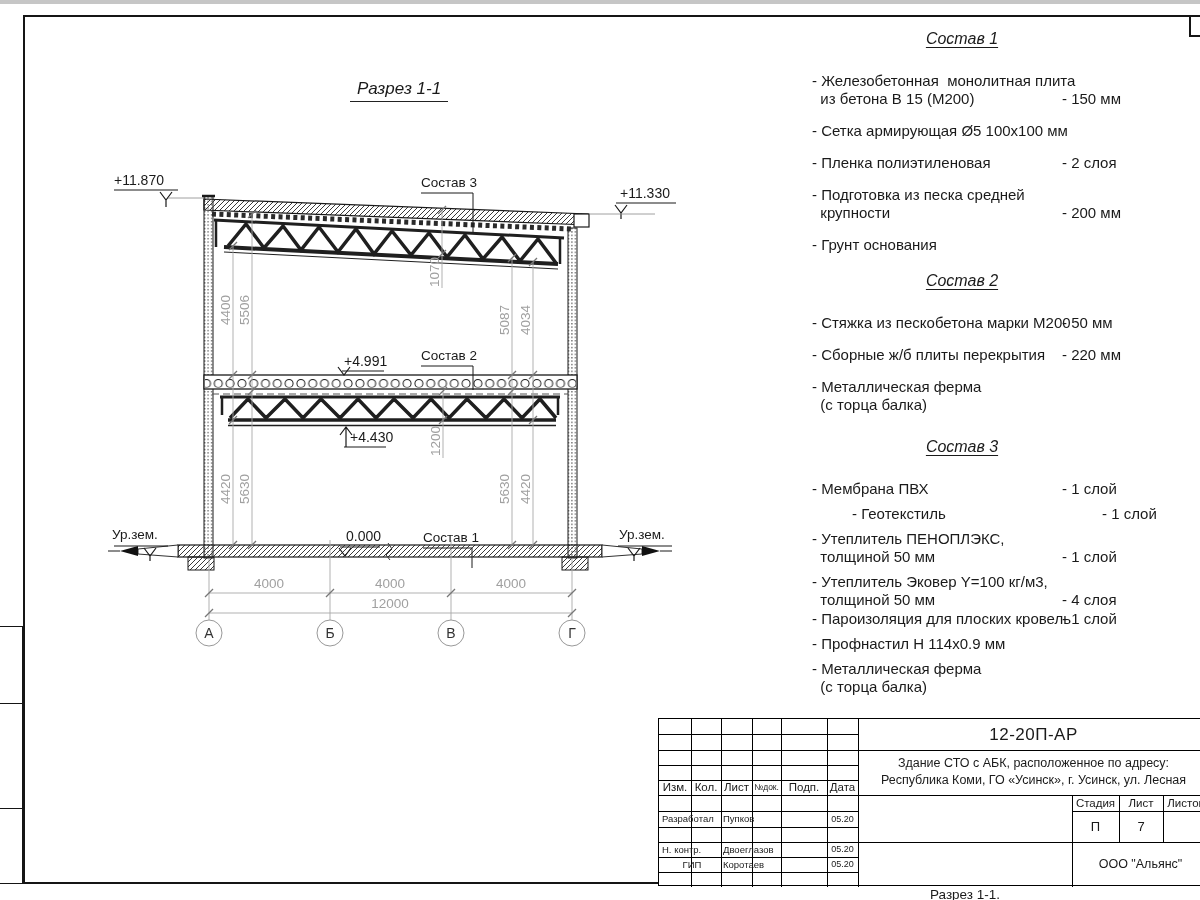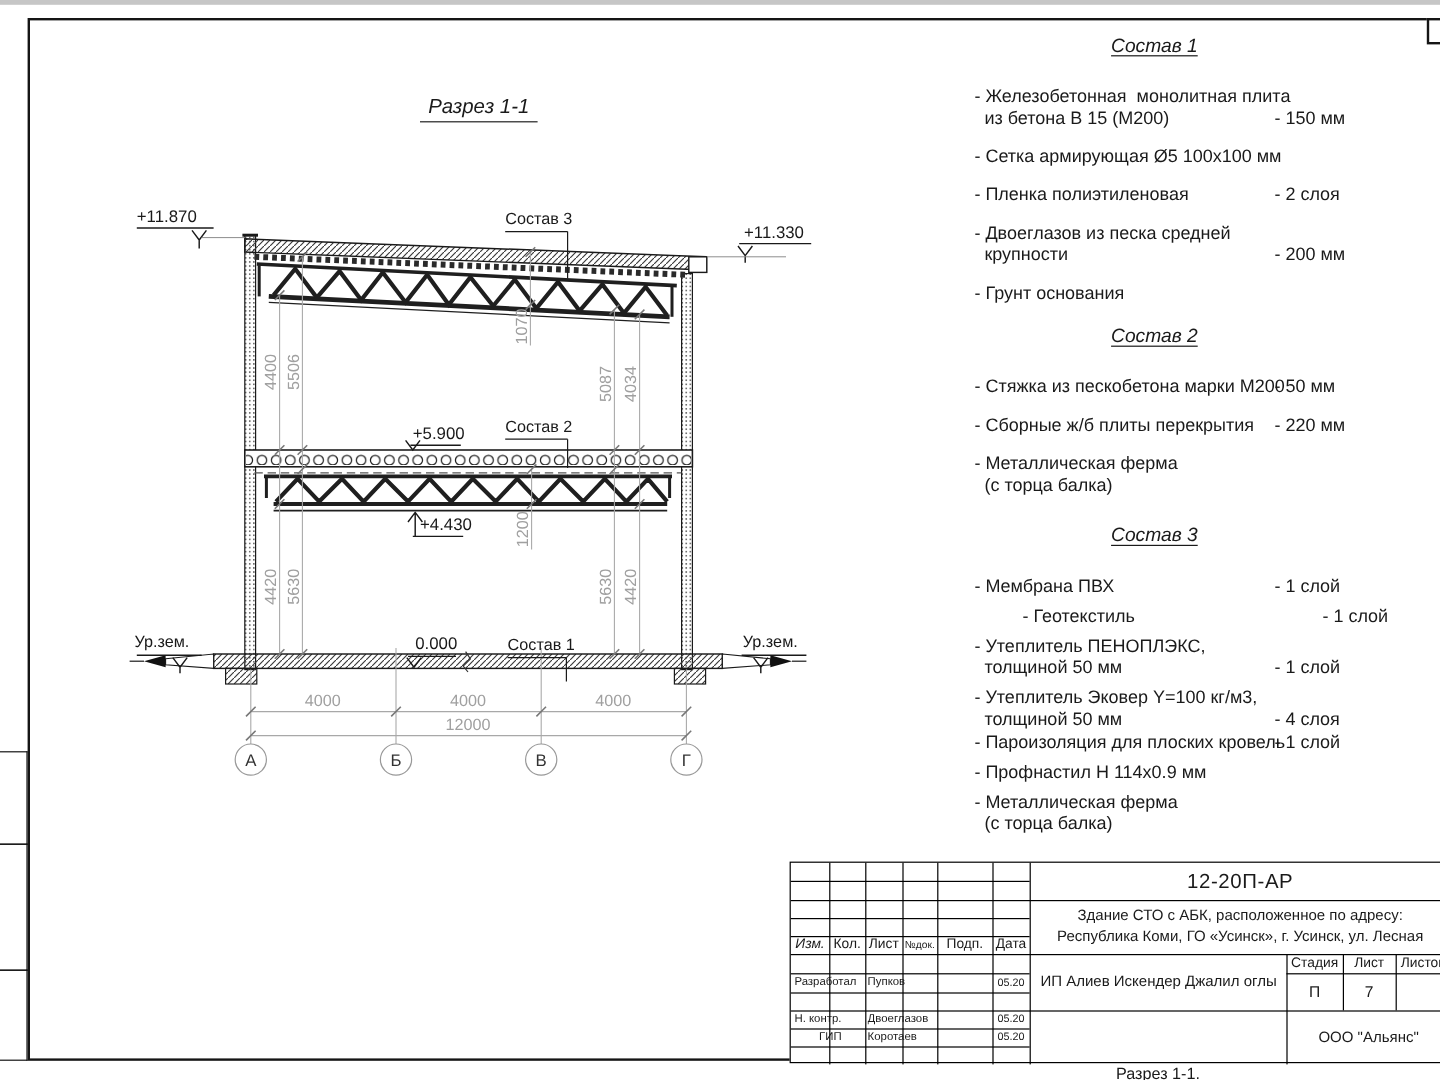--- a/index.html
+++ b/index.html
@@ -221,21 +221,21 @@
 
   <g stroke="#111" stroke-width="1.3" fill="none">
     <path d="M786,822 Q791,807 795,819 Q797,826 803,811 L801,821 Q807,807 814,815 Q817,818 820,813"></path>
     <path d="M792,869 C797,849 808,841 805,853 C802,864 814,840 821,849 C826,855 818,868 809,871 C801,874 823,857 831,863 M795,875 C806,867 815,873 824,866 M799,860 C804,852 810,856 814,850"></path>
   </g>
 </svg>
 
 <div id="section-title" class="abs">Разрез 1-1</div>
 <div class="abs dwg-text" style="left:114px;top:172px;">+11.870</div>
 <div class="abs dwg-text" style="left:620px;top:185px;">+11.330</div>
-<div class="abs dwg-text" style="left:344px;top:353px;">+5.900</div>
+<div class="abs dwg-text" style="left:344px;top:353px;">+4.991</div>
 <div class="abs dwg-text" style="left:350px;top:429px;">+4.430</div>
 <div class="abs dwg-text" style="left:346px;top:528px;">0.000</div>
 <div class="abs dwg-text" style="left:112px;top:527px;font-size:13.5px;">Ур.зем.</div>
 <div class="abs dwg-text" style="left:619px;top:527px;font-size:13.5px;">Ур.зем.</div>
 <div class="abs sostav-label" style="left:421px;top:175px;">Состав 3</div>
 <div class="abs sostav-label" style="left:421px;top:348px;">Состав 2</div>
 <div class="abs sostav-label" style="left:423px;top:530px;">Состав 1</div>
 
 <div id="comp-area" class="abs">
     <div class="comp-block" style="top: 30px;">
@@ -246,21 +246,21 @@
         <span class="comp-value">- 150 мм</span>
       </div>
       <div class="comp-item" style="margin-bottom: 14px;">
         <span class="comp-text">- Сетка армирующая Ø5 100х100 мм</span>
       </div>
       <div class="comp-item" style="margin-bottom: 14px;">
         <span class="comp-text">- Пленка полиэтиленовая</span>
         <span class="comp-value">-  2 слоя</span>
       </div>
       <div class="comp-item" style="margin-bottom: 14px;">
-        <span class="comp-text">- Двоеглазов из песка средней
+        <span class="comp-text">- Подготовка из песка средней
   крупности</span>
         <span class="comp-value">- 200 мм</span>
       </div>
       <div class="comp-item" style="margin-bottom: 14px;">
         <span class="comp-text">- Грунт основания</span>
       </div>
     </div>
     <div class="comp-block" style="top: 272px;">
       <div class="comp-title">Состав 2</div>
       <div class="comp-item" style="margin-bottom: 14px;">
@@ -326,30 +326,29 @@
   <div class="tb-h" style="top:46px;width:199px;"></div>
   <div class="tb-h" style="top:61px;width:199px;"></div>
   <div class="tb-h" style="top:76px;width:550px;"></div>
   <div class="tb-h" style="top:92px;width:199px;"></div>
   <div class="tb-h" style="top:92px;left:413px;width:137px;"></div>
   <div class="tb-h" style="top:108px;width:199px;"></div>
   <div class="tb-h" style="top:123px;width:550px;"></div>
   <div class="tb-h" style="top:138px;width:199px;"></div>
   <div class="tb-h" style="top:153px;width:199px;"></div>
 
-  <div class="tb-cell tb-colhead" style="left:0;width:32px;font-style:italic;">Изм.</div>
+  <div class="tb-cell tb-colhead" style="left:0;width:32px;">Изм.</div>
   <div class="tb-cell tb-colhead" style="left:32px;width:30px;">Кол.</div>
   <div class="tb-cell tb-colhead" style="left:62px;width:31px;">Лист</div>
   <div class="tb-cell tb-colhead" style="left:93px;width:29px;font-size:8.5px;">№док.</div>
   <div class="tb-cell tb-colhead" style="left:122px;width:46px;">Подп.</div>
   <div class="tb-cell tb-colhead" style="left:168px;width:31px;">Дата</div>
   <div class="tb-cell tb-center" id="tb-code">12-20П-АР</div>
   <div class="tb-cell tb-center tb-proj" style="top:36px;">Здание СТО с АБК, расположенное по адресу:</div>
   <div class="tb-cell tb-center tb-proj" style="top:53px;">Республика Коми, ГО «Усинск», г. Усинск, ул. Лесная</div>
-  <div class="tb-cell" id="tb-client">ИП Алиев Искендер Джалил оглы</div>
   <div class="tb-cell tb-stagehead" style="left:413px;width:47px;">Стадия</div>
   <div class="tb-cell tb-stagehead" style="left:460px;width:44px;">Лист</div>
   <div class="tb-cell tb-stagehead" style="left:504px;width:46px;">Листов</div>
   <div class="tb-cell tb-stageval" style="left:413px;width:47px;">П</div>
   <div class="tb-cell tb-stageval" style="left:460px;width:44px;">7</div>
   <div class="tb-cell tb-stageval" style="left:504px;width:46px;"></div>
   <div class="tb-cell" id="tb-sheet-title">Разрез 1-1.</div>
   <div class="tb-cell" id="tb-company">ООО "Альянс"</div>
   <div id="tb-rows">
       <div class="tb-cell tb-role" style="top: 92px; height: 16px; line-height: 16px;">Разработал</div>

